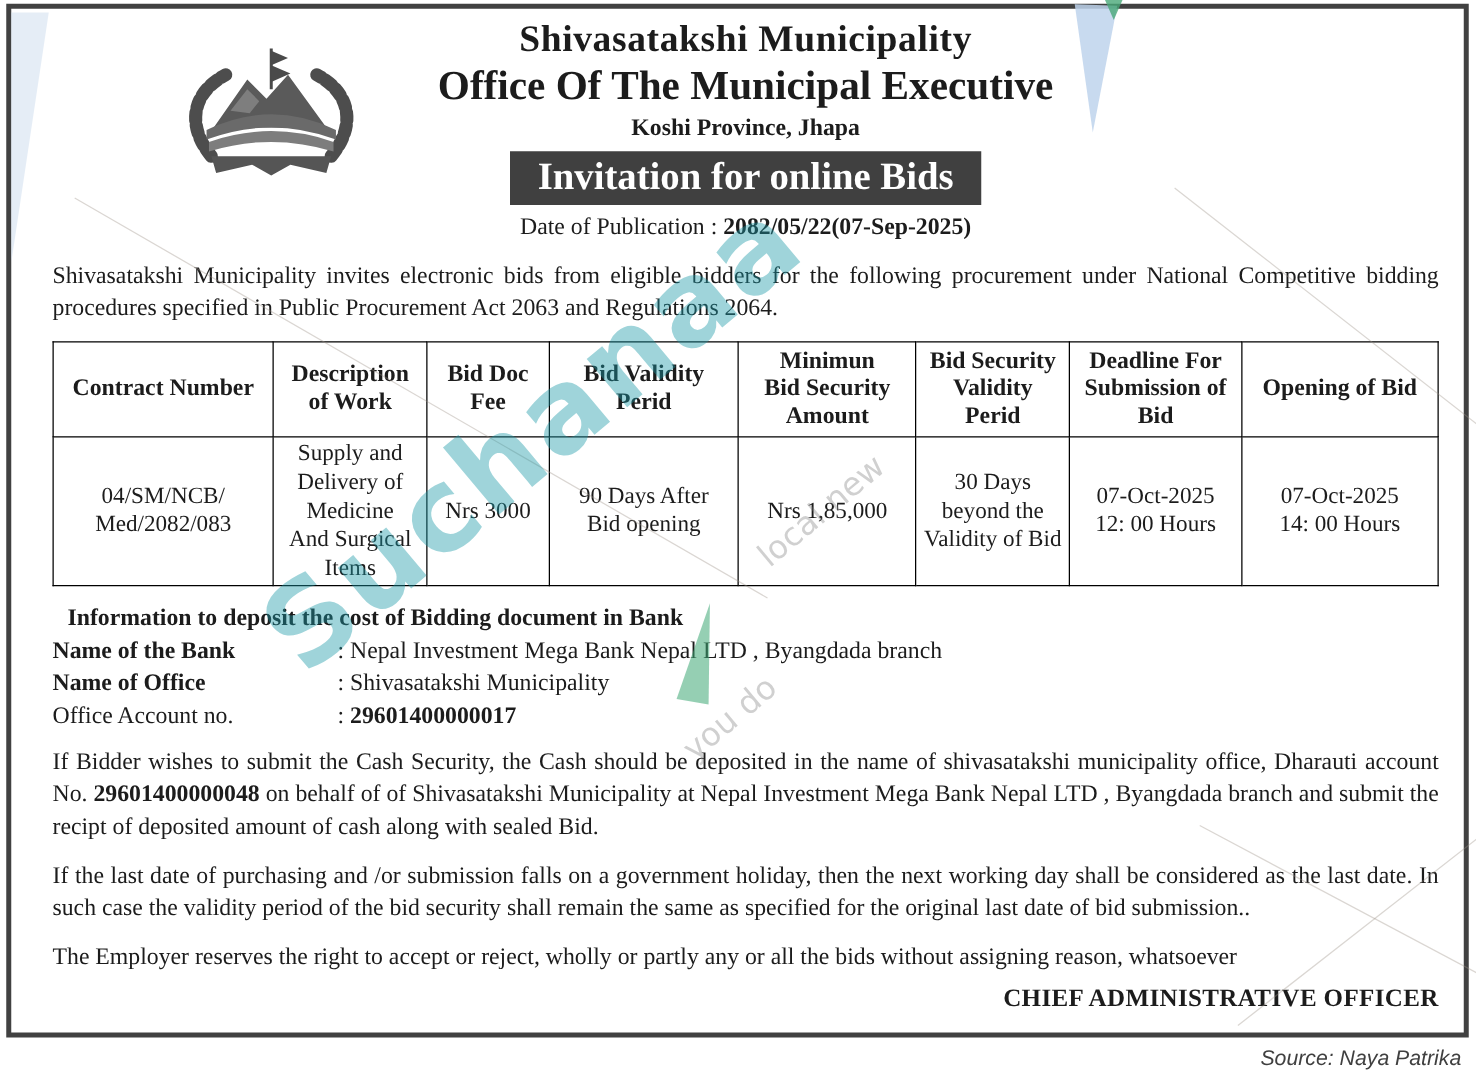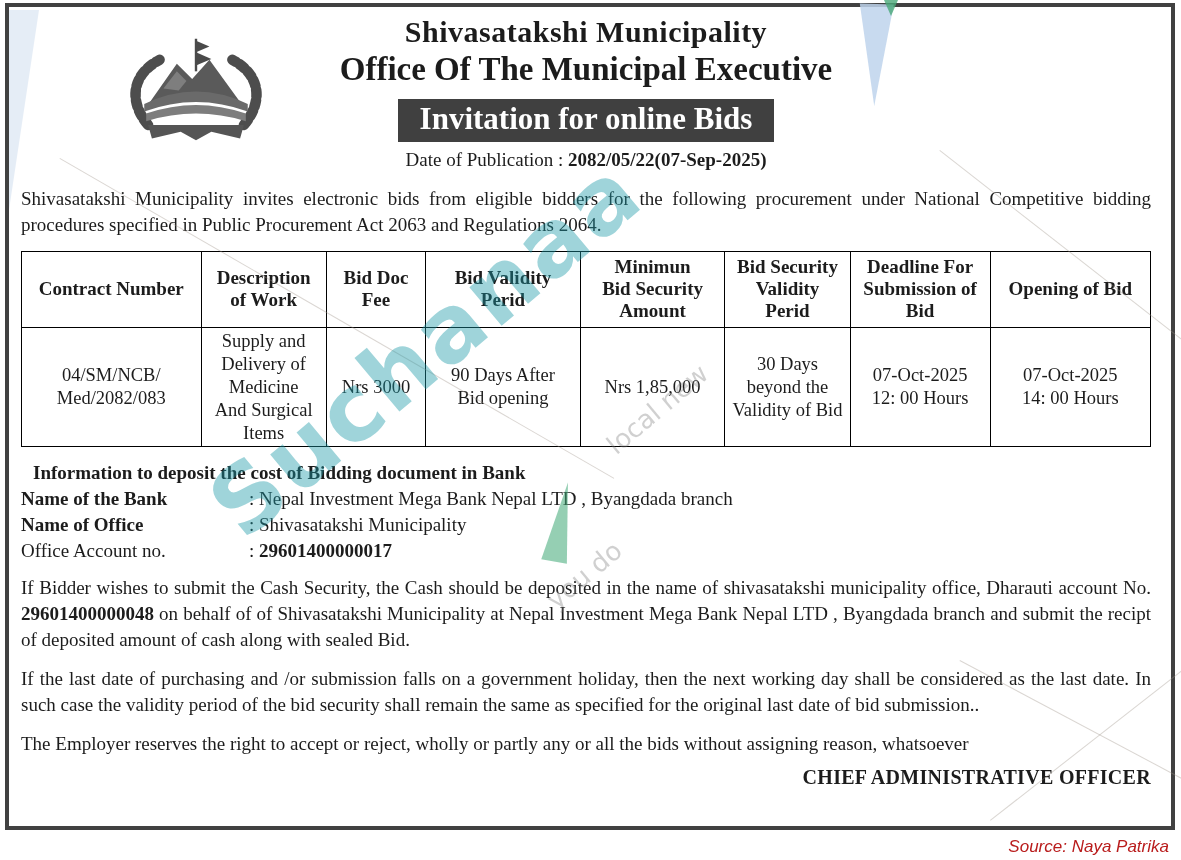--- a/index.html
+++ b/index.html
@@ -4,21 +4,21 @@
 <style>
   html,body{margin:0;padding:0;background:#e8e8e8;}
   .sheet{
     position:relative;width:1181px;height:860px;background:#ffffff;
     font-family:"Liberation Serif", serif;color:#1c1c1c;overflow:hidden;
     margin:0 auto;
   }
   .frame{
     position:absolute;left:5px;top:3px;right:6px;bottom:30px;
     border:4px solid #414141;box-sizing:border-box;
-    padding:6px 20px 4px 12px;
+    padding:6px 20px 4px 33px;
   }
   
   .masthead{text-align:center;position:relative;}
   .emblem{position:absolute;left:95px;top:18px;width:160px;height:115px;}
   h1.muni{margin:2px 0 0 0;font-size:30px;font-weight:bold;letter-spacing:.5px;}
   h2.office{margin:2px 0 4px 0;font-size:33px;font-weight:bold;font-family:Liberation Serif, serif;}
   .province{margin-top:3px;font-size:19px;font-weight:bold;}
   .banner{
     display:inline-block;margin:7px auto 2px auto;background:#404040;color:#fff;
     font-size:31px;font-weight:bold;padding:3px 22px 6px 22px;line-height:1.1;
@@ -37,21 +37,21 @@
   table.bids th{font-size:19px;font-weight:bold;height:76px;line-height:1.18;}
   table.bids td{font-size:18.5px;height:118px;line-height:1.24;}
   
   .bank-title{font-size:19px;font-weight:bold;margin-top:15px;margin-left:12px;}
   .bank-row{font-size:19px;margin-top:4px;}
   .bank-label{display:inline-block;width:228px;vertical-align:top;}
   .bold{font-weight:bold;}
   .signature{font-size:20px;font-weight:bold;text-align:right;margin-top:10px;letter-spacing:.3px;}
   .source{
     position:absolute;right:12px;bottom:3px;font-family:"Liberation Sans",sans-serif;
-    font-style:italic;font-size:17px;color:#b91c1c;
+    font-style:italic;font-size:17px;color:#404040;
   }
   
   .wm{position:absolute;pointer-events:none;z-index:6;}
   .wm-brand{
     left:258px;top:452px;transform:rotate(-40deg);transform-origin:left bottom;
     font-family:"DejaVu Sans",sans-serif;font-weight:bold;font-size:92px;
     color:rgba(27,153,168,0.42);letter-spacing:3px;
   }
   .wm-tag1{
     left:560px;top:585px;transform:rotate(-40deg);transform-origin:left bottom;
@@ -121,20 +121,21 @@
           <path d="M46,58 L60,40 L70,50 L62,60 Z" fill="#8d8d8d" opacity="0.7"></path>
 
           <path d="M26,74 Q80,48 134,74 L134,82 Q80,62 26,82 Z" fill="#6a6a6a"></path>
           <path d="M28,84 Q80,66 132,84 L132,92 Q80,76 28,92 Z" fill="#7d7d7d"></path>
 
           <path d="M30,96 L130,96 L126,110 L96,103 L80,112 L64,103 L34,110 Z" fill="#555555"></path>
         </svg>
       </span>
       <h1 class="muni">Shivasatakshi Municipality</h1>
       <h2 class="office">Office Of The Municipal Executive</h2>
+      <div class="province">Koshi Province, Jhapa</div>
       <div>
         <span class="banner">Invitation for online Bids</span>
       </div>
       <div class="publine">
         <span>Date of Publication : </span><b>2082/05/22(07-Sep-2025)</b>
       </div>
     </div>
 
     <p class="para intro">Shivasatakshi Municipality invites electronic bids from eligible bidders for the following  procurement  under National Competitive bidding procedures specified in Public Procurement Act 2063 and Regulations 2064.</p>
 

